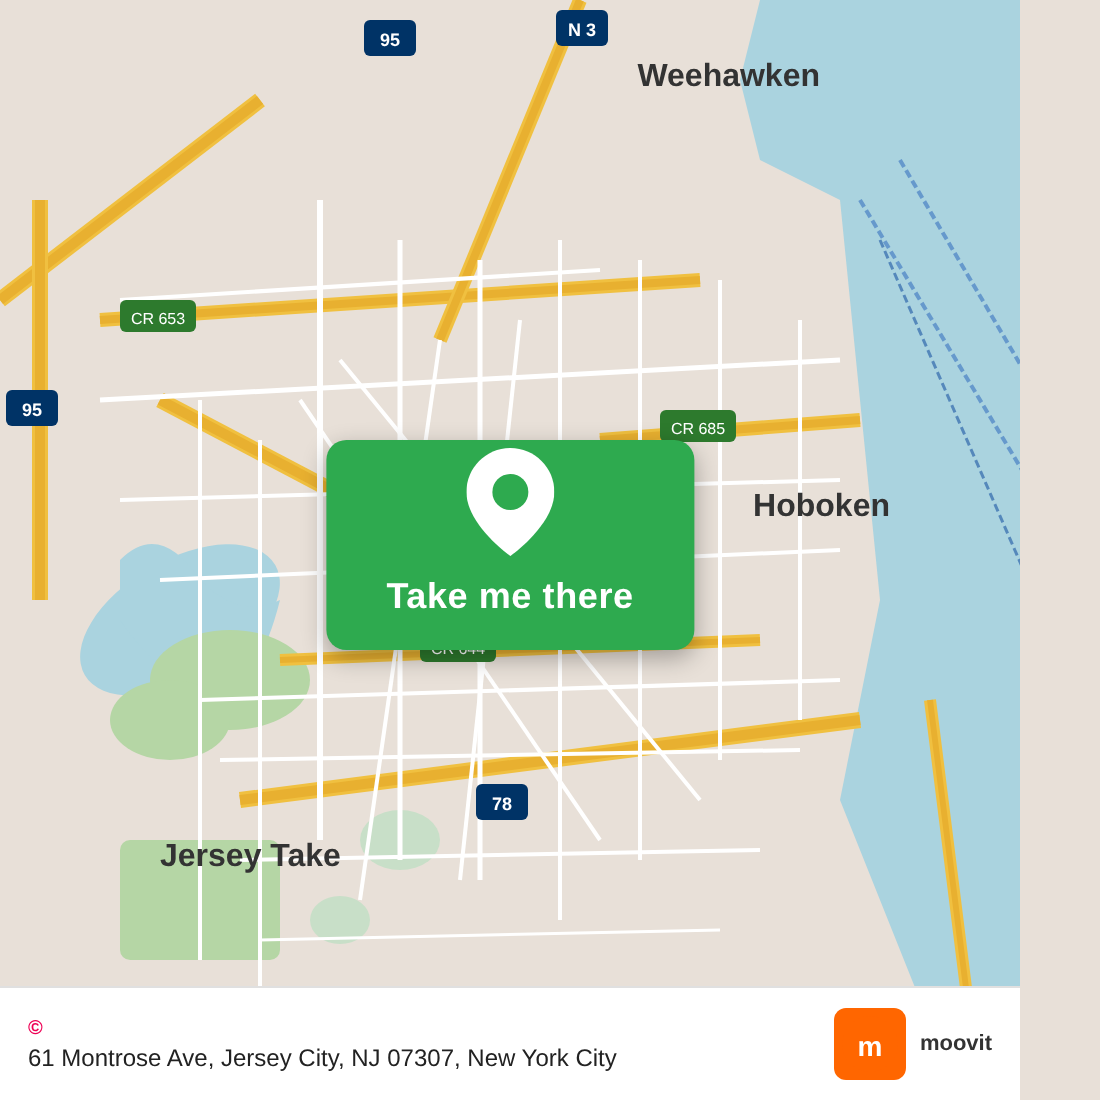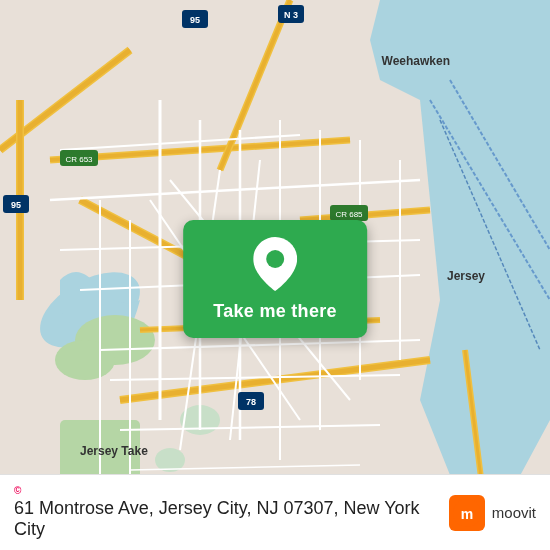--- a/index.html
+++ b/index.html
@@ -7,21 +7,21 @@
     body {
       width: 550px;
       height: 550px;
       overflow: hidden;
       font-family: Arial, sans-serif;
       background: #e8e0d8;
     }
 
     #map-container {
       position: relative;
-      width: 550px;
+      width: 510px;
       height: 550px;
       overflow: hidden;
     }
 
     
     #map-svg {
       position: absolute;
       inset: 0;
       width: 550px;
       height: 550px;
@@ -58,21 +58,21 @@
     }
 
     #osm-logo {
       color: #e05;
       font-size: 10px;
       font-weight: bold;
       margin-right: 2px;
     }
 
     #address-text {
-      font-size: 18px;
+      font-size: 12px;
       color: #222;
       font-weight: 400;
     }
 
     #moovit-logo {
       display: flex;
       align-items: center;
       gap: 4px;
       flex-shrink: 0;
     }
@@ -98,21 +98,21 @@
       top: 220px;
       display: flex;
       flex-direction: column;
       align-items: center;
       z-index: 50;
     }
 
     #green-card {
       background-color: #2eaa4f;
       border-radius: 10px;
-      padding: 17px 30px 16px 30px;
+      padding: 4px 30px 16px 30px;
       display: flex;
       flex-direction: column;
       align-items: center;
       gap: 10px;
       min-width: 180px;
       box-shadow: 0 4px 12px rgba(0,0,0,0.3);
       justify-content: center;
     }
 
     #pin-icon {
@@ -129,27 +129,26 @@
       color: white;
       font-size: 18px;
       font-weight: 600;
       cursor: pointer;
       letter-spacing: 0.3px;
       white-space: nowrap;
     }
 
     .map-label-bold {
       position: absolute;
-      font-size: 12px;
+      font-size: 16px;
       color: #333;
       font-weight: 700;
       font-family: Arial, sans-serif;
       pointer-events: none;
       z-index: 10;
-      margin-top: 24px;
     }
   </style>
 </head>
 <body>
 
 <div id="map-container">
 
   <svg id="map-svg" viewBox="0 0 550 550">
 
     <rect x="0" y="0" width="550" height="550" fill="#e8e0d8"></rect>
@@ -244,21 +243,21 @@
     <rect x="330" y="205" width="38" height="16" rx="3" fill="#2d7a2d"></rect>
     <text x="349" y="217" text-anchor="middle" font-size="8" fill="white">CR 685</text>
 
     <rect x="210" y="315" width="38" height="16" rx="3" fill="#2d7a2d"></rect>
     <text x="229" y="327" text-anchor="middle" font-size="8" fill="white">CR 644</text>
 
   </svg>
 
   <div class="map-label-bold" style="top: 30px; right: 100px;">Weehawken</div>
 
-  <div class="map-label-bold" style="top: 245px; right: 65px;">Jersey</div>
+  <div class="map-label-bold" style="top: 245px; right: 65px;">Hoboken</div>
 
   <div class="map-label-bold" style="top: 420px; left: 80px;">Jersey Take</div>
 
   <div id="take-me-there-container">
     <div id="green-card">
       <div id="pin-icon">
         <svg width="44" height="54" viewBox="0 0 44 54">
           <path d="M22 0C9.85 0 0 9.85 0 22c0 16.5 22 32 22 32s22-15.5 22-32C44 9.85 34.15 0 22 0z" fill="white"></path>
           <circle cx="22" cy="22" r="9" fill="#2eaa4f"></circle>
         </svg>
@@ -277,17 +276,17 @@
         <span>New York City</span>
       </div>
     </div>
     <div id="moovit-logo">
       <div id="moovit-icon">
         <svg width="28" height="28" viewBox="0 0 28 28">
           <circle cx="14" cy="14" r="14" fill="#ff6600"></circle>
           <text x="14" y="20" text-anchor="middle" font-size="14" font-weight="bold" fill="white">m</text>
         </svg>
       </div>
-      <span style="font-size:15px; font-weight:400; color:#333; margin-left:3px;text-align:center;">moovit</span>
+      <span style="font-size:11px; font-weight:700; color:#333; margin-left:3px;text-align:center;">moovit</span>
     </div>
   </div>
 
 </div>
 
 </body></html>

